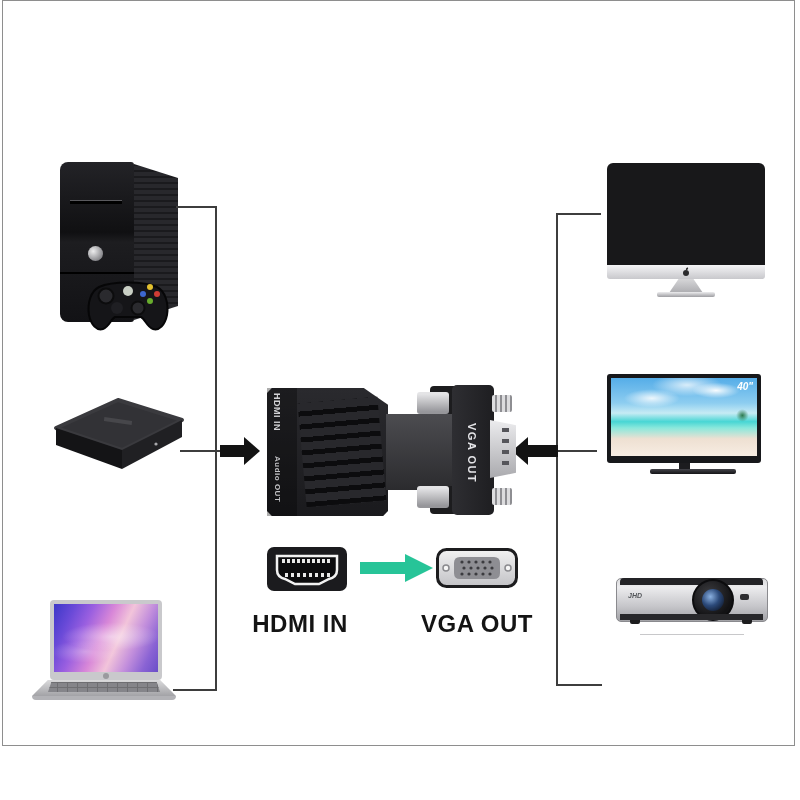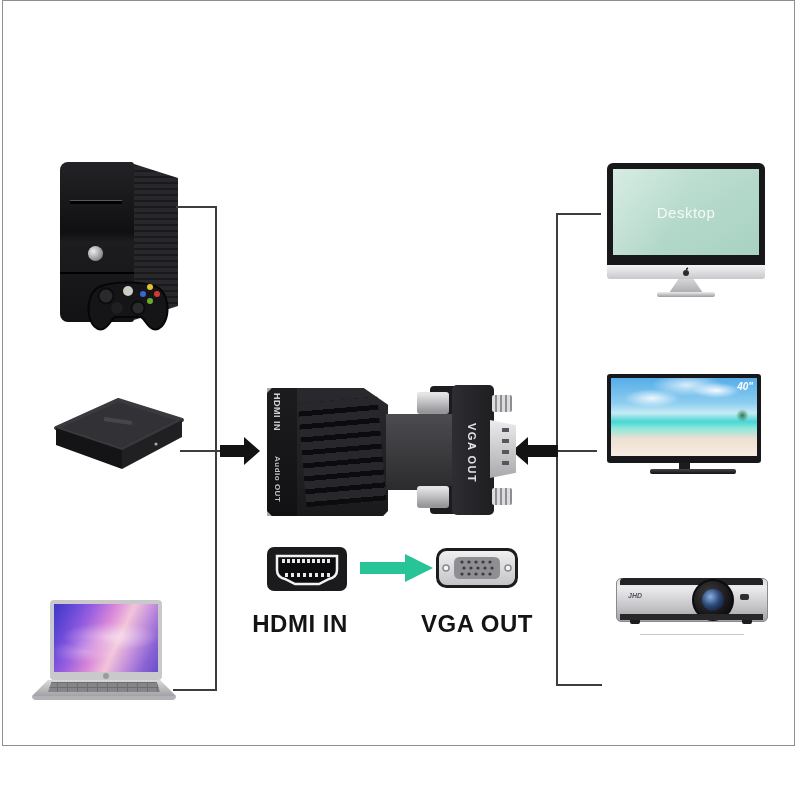--- a/index.html
+++ b/index.html
@@ -193,25 +193,20 @@
     </g>
     <circle cx="10" cy="20" r="3" fill="#f6f6f6" stroke="#8a8a8e" stroke-width="1.5"></circle>
     <circle cx="72" cy="20" r="3" fill="#f6f6f6" stroke="#8a8a8e" stroke-width="1.5"></circle>
   </svg>
 
   <div class="legend-label" style="left:240px;top:610px;">HDMI IN</div>
   <div class="legend-label" style="left:417px;top:610px;">VGA OUT</div>
 
   <div class="abs" style="left:607px;top:162px;width:162px;height:136px;">
     <div class="abs" style="left:0;top:1px;width:158px;height:102px;border-radius:6px 6px 0 0;background:#18181a;"></div>
-    <div class="abs" style="left:6px;top:7px;width:146px;height:86px;display:flex;align-items:center;justify-content:center;
-                background:linear-gradient(115deg,rgba(255,255,255,.28) 0%,rgba(255,255,255,0) 45%),
-                           linear-gradient(150deg,#c8e4d8 0%,#b4d9ca 55%,#a8d2c1 100%);">
-      <span class="screen-text">Desktop</span>
-    </div>
     <div class="abs" style="left:0;top:103px;width:158px;height:14px;border-radius:0 0 3px 3px;
                 background:linear-gradient(180deg,#f4f4f6,#c8c8cc);"></div>
     <svg style="position:absolute;left:74px;top:105px;" width="10" height="10" viewBox="0 0 10 10">
       <circle cx="5" cy="6" r="3" fill="#2b2b2d"></circle>
       <ellipse cx="6" cy="1.8" rx="0.9" ry="1.5" fill="#2b2b2d" transform="rotate(35 6 1.8)"></ellipse>
     </svg>
     <div class="abs" style="left:62px;top:117px;width:34px;height:14px;
                 clip-path:polygon(28% 0,72% 0,100% 100%,0 100%);
                 background:linear-gradient(180deg,#d6d6d8,#acacb0);"></div>
     <div class="abs" style="left:50px;top:130px;width:58px;height:5px;border-radius:2px;

